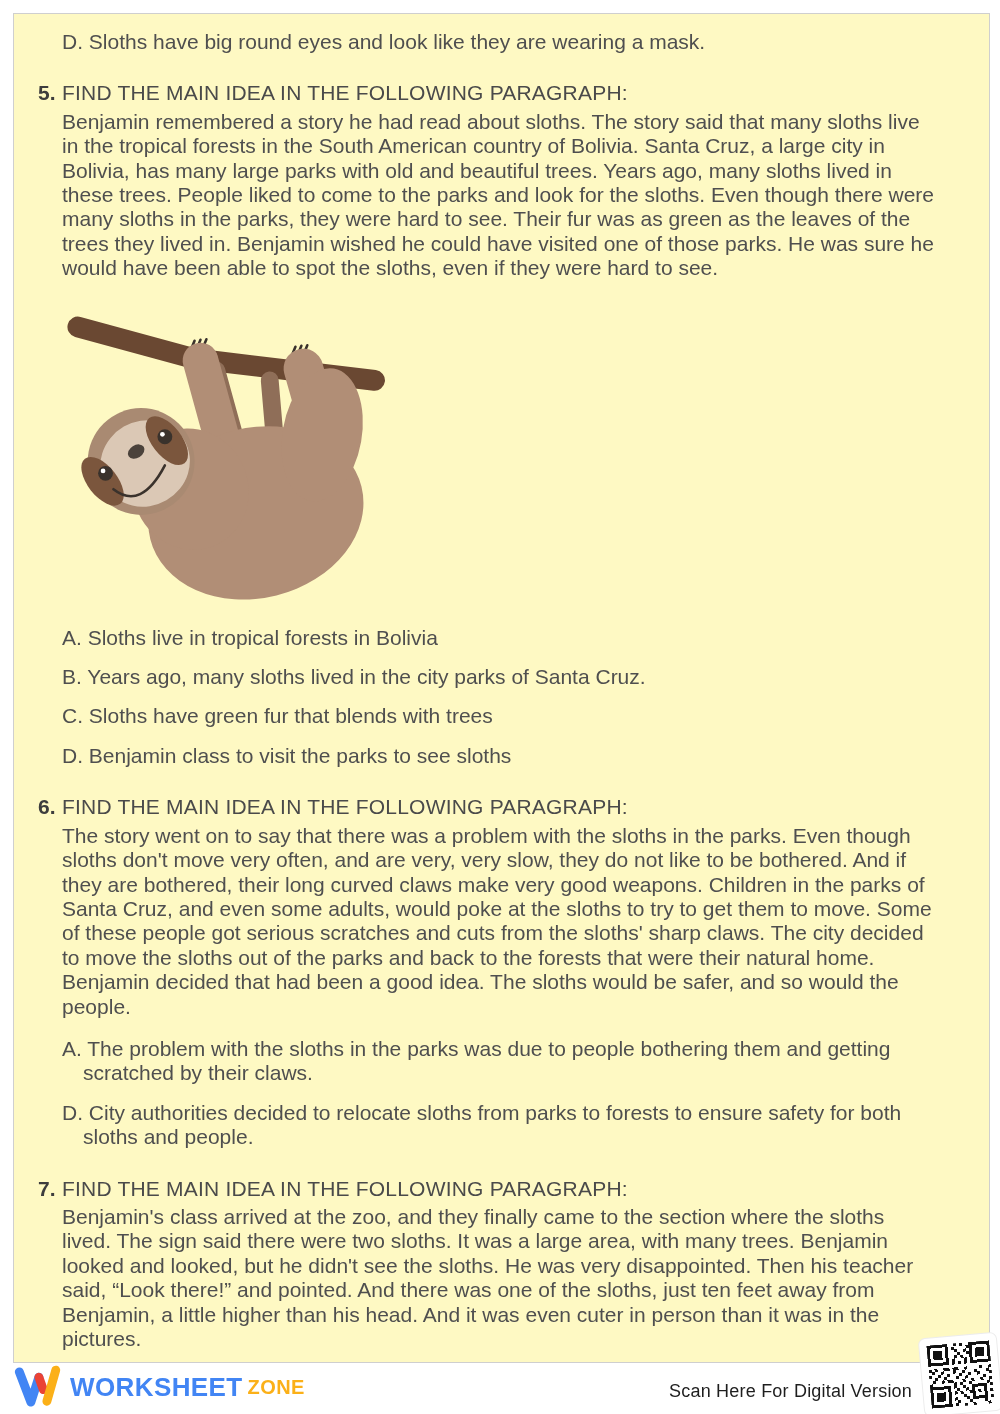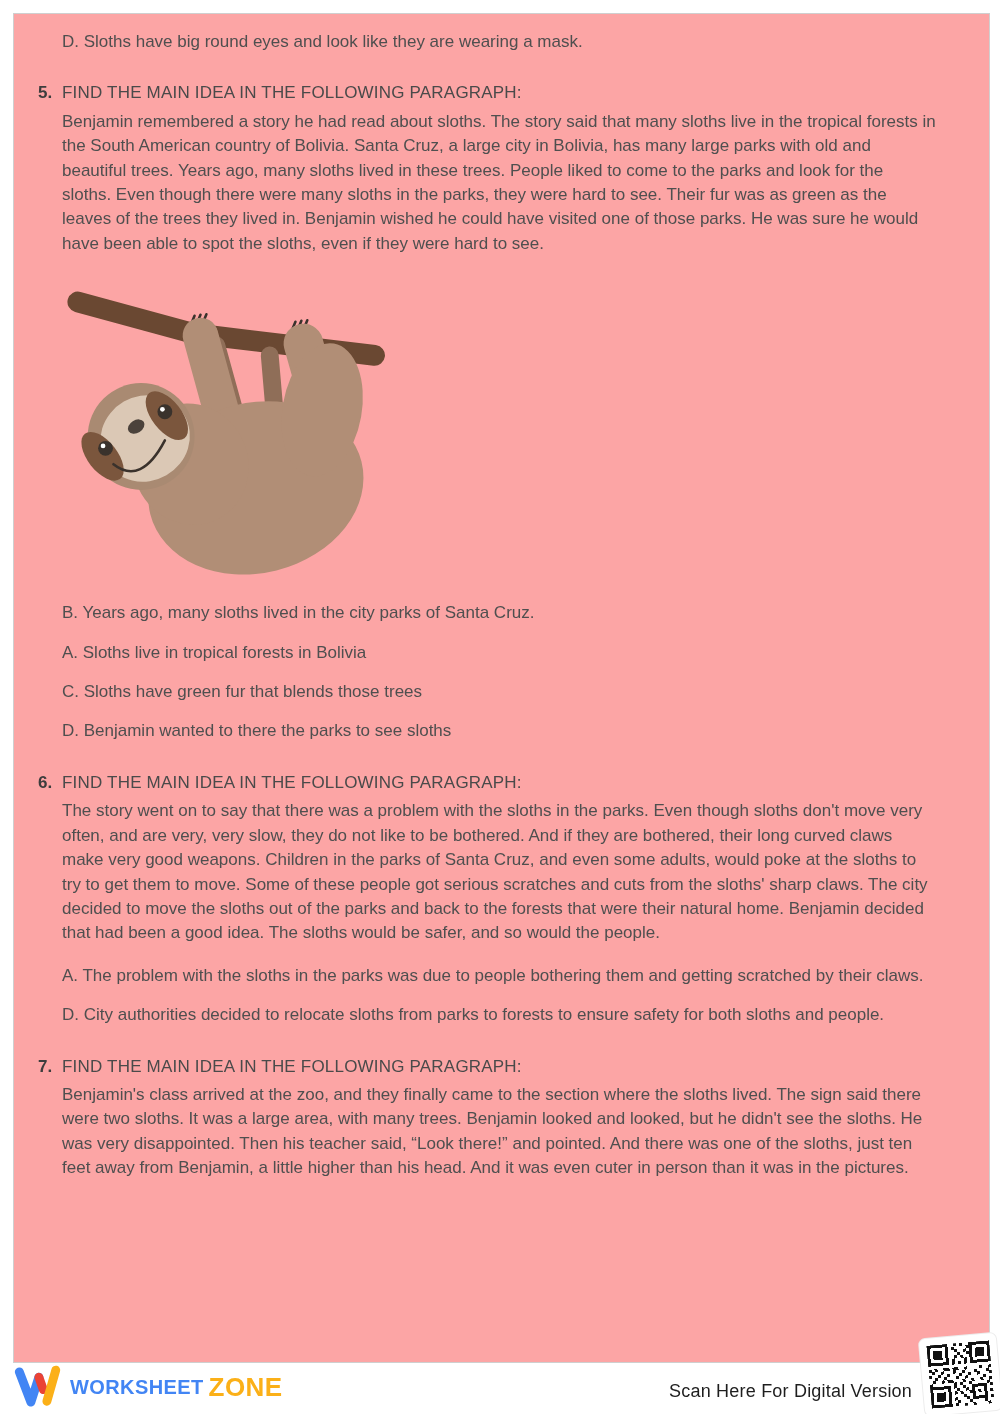--- a/index.html
+++ b/index.html
@@ -11,24 +11,24 @@
     font-family: "Liberation Sans", sans-serif;
     color: #4f4f4f;
   }
 
   
   .sheet {
     position: absolute;
     left: 13px; top: 13px;
     width: 977px; height: 1350px;
     border: 1px solid #cfcfcf;
-    background: #fca5a5;
+    background: #fef9c3;
     padding: 16px 52px 0 48px;
     overflow: hidden;
-    font-size: 17px;
+    font-size: 21px;
     line-height: 24.4px;
   }
 
   .leftover-option { margin: 0; padding-left: 0; }
 
   .question { margin-top: 27px; }
   .q-head { display: flex; }
   .q-num {
     flex: 0 0 24px;
     width: 24px;
@@ -48,26 +48,26 @@
   
   .footer-logo {
     position: absolute;
     left: 14px; bottom: 2px;
     height: 50px;
     display: flex;
     align-items: center;
   }
   .logo-mark { width: 48px; height: 46px; }
   .logo-worksheet {
-    font-size: 20px; font-weight: 800;
+    font-size: 26px; font-weight: 800;
     color: #4285f4; letter-spacing: 0.4px;
     margin-left: 8px;
   }
   .logo-zone {
-    font-size: 26px; font-weight: 800;
+    font-size: 20px; font-weight: 800;
     color: #fbb018; letter-spacing: 0.4px;
     margin-left: 5px;
   }
   .scan-text {
     position: absolute;
     right: 88px; bottom: 12px;
     font-size: 18px;
     color: #1e1e1e;
     letter-spacing: 0.2px;
   }
@@ -139,24 +139,24 @@
             <circle cx="41.5" cy="161.5" r="2.4" fill="#ffffff"></circle>
           <circle cx="104" cy="127" r="7.5" fill="#3a322c"></circle>
             <circle cx="101.5" cy="124.5" r="2.4" fill="#ffffff"></circle>
           <ellipse cx="75" cy="142" rx="9" ry="6.5" transform="rotate(-32 75 142)" fill="#4b423b"></ellipse>
           <path d="M52 180 Q 80 202 104 156" fill="none" stroke="#3a322c" stroke-width="2.6" stroke-linecap="round"></path>
         </g>
       </svg>
     </div>
 
     <ul class="options">
+      <li>A. Sloths live in tropical forests in Bolivia</li>
       <li>B. Years ago, many sloths lived in the city parks of Santa Cruz.</li>
-      <li>A. Sloths live in tropical forests in Bolivia</li>
-      <li>C. Sloths have green fur that blends those trees</li>
-      <li>D. Benjamin wanted to there the parks to see sloths</li>
+      <li>C. Sloths have green fur that blends with trees</li>
+      <li>D. Benjamin class to visit the parks to see sloths</li>
     </ul>
   </section>
 
   <section class="question">
     <div class="q-head">
       <span class="q-num">6.</span>
       <span class="q-title">FIND THE MAIN IDEA IN THE FOLLOWING PARAGRAPH:</span>
     </div>
     <p class="q-para">The story went on to say that there was a problem with the sloths in the parks. Even though sloths don't move very often, and are very, very slow, they do not like to be bothered. And if they are bothered, their long curved claws make very good weapons. Children in the parks of Santa Cruz, and even some adults, would poke at the sloths to try to get them to move. Some of these people got serious scratches and cuts from the sloths' sharp claws. The city decided to move the sloths out of the parks and back to the forests that were their natural home. Benjamin decided that had been a good idea. The sloths would be safer, and so would the people.</p>
     <ul class="options">

